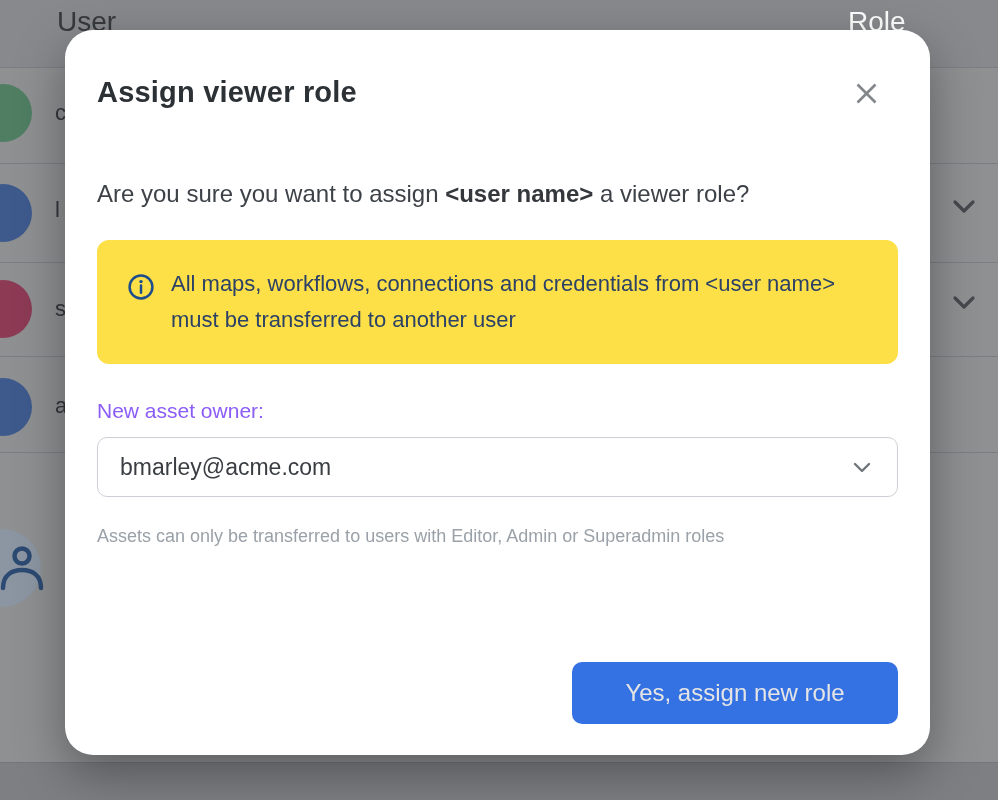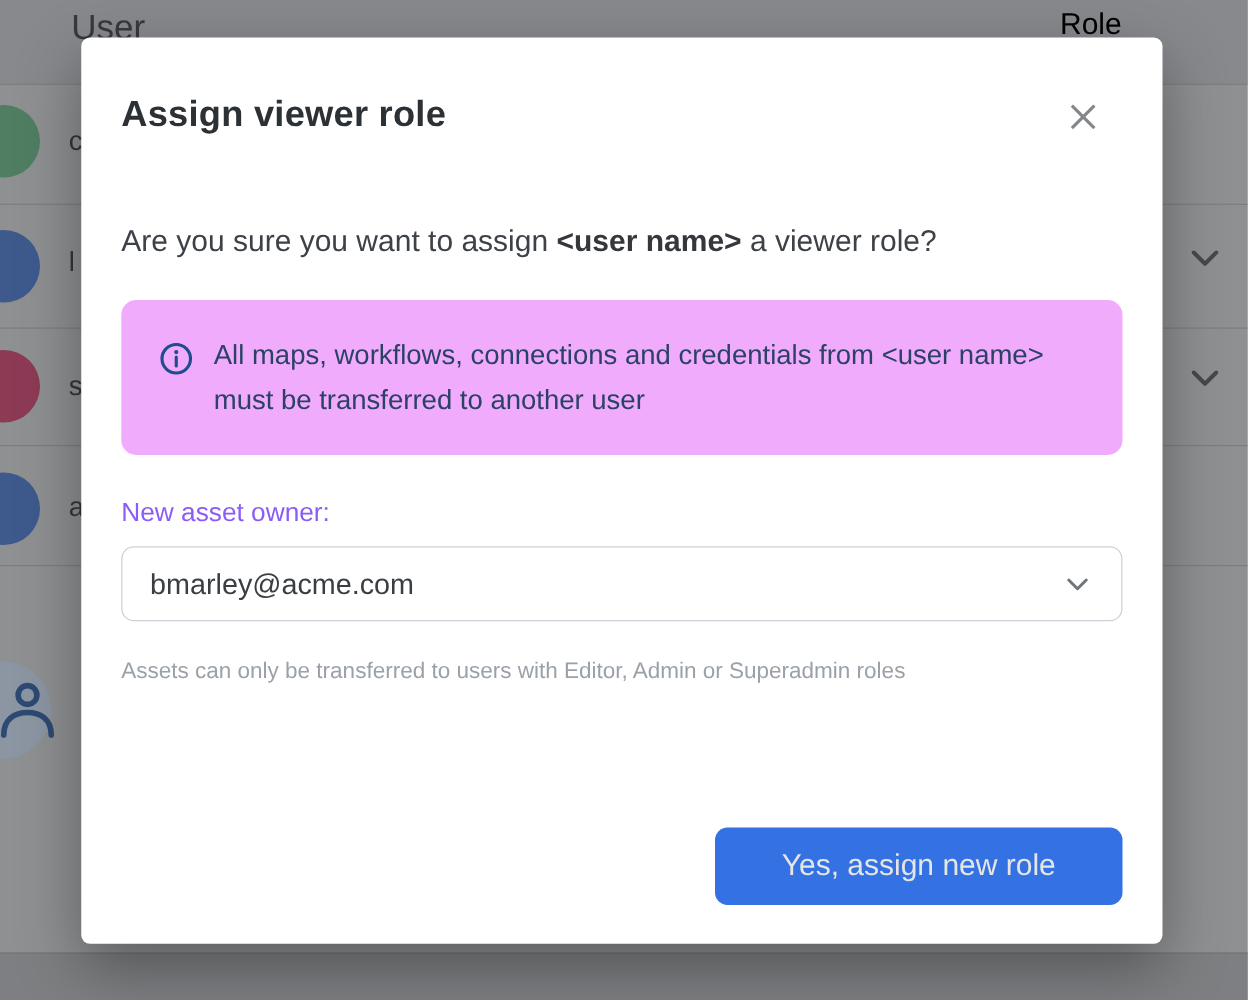--- a/index.html
+++ b/index.html
@@ -16,21 +16,21 @@
   .bg-header {
     position: absolute; left: 0; top: 0; width: 998px; height: 67px;
     background: #87898c;
   }
   .bg-col-user {
     position: absolute; left: 57px; top: 6px;
     font-size: 28px; color: #36393d; font-weight: 500;
   }
   .bg-col-role {
     position: absolute; left: 848px; top: 6px;
-    font-size: 24px; color: #000000; font-weight: 500;
+    font-size: 28px; color: #ffffff; font-weight: 500;
   }
   .bg-divider {
     position: absolute; left: 0; width: 998px; height: 1px;
     background: #7c7f82;
   }
   .bg-avatar {
     position: absolute; left: -26px; width: 58px; height: 58px;
     border-radius: 50%;
   }
   .bg-letter {
@@ -45,21 +45,21 @@
   }
   .bg-invite-circle {
     position: absolute; left: -37px; top: 529px; width: 78px; height: 78px;
     border-radius: 50%; background: #8c96a3;
   }
   .bg-person { position: absolute; left: 0; top: 545px; }
 
   
   .modal {
     position: absolute; left: 65px; top: 30px; width: 865px; height: 725px;
-    background: #ffffff; border-radius: 7px;
+    background: #ffffff; border-radius: 28px;
     box-shadow: 0 18px 50px rgba(0,0,0,0.35);
     z-index: 10;
     text-decoration: underline;
   }
   .modal-title {
     position: absolute; left: 32px; top: 46px;
     font-size: 29px; font-weight: 600; color: #2c3136;
     letter-spacing: 0.2px;
   }
   .modal-close {
@@ -166,21 +166,21 @@
     <span>
       <svg width="25" height="25" viewBox="0 0 25 25" fill="none">
         <line x1="3.5" y1="3.5" x2="21.5" y2="21.5" stroke="#83878c" stroke-width="2.6"></line>
         <line x1="21.5" y1="3.5" x2="3.5" y2="21.5" stroke="#83878c" stroke-width="2.6"></line>
       </svg>
     </span>
   </button>
 
   <p class="modal-question"><span>Are you sure you want to assign </span><b>&lt;user name&gt;</b><span> a viewer role?</span></p>
 
-  <div class="info-banner" style="background-color: #f0abfc;">
+  <div class="info-banner" style="background-color: #fde047;">
     <span class="info-icon-wrap">
       <svg width="28" height="28" viewBox="0 0 28 28" fill="none">
         <circle cx="14" cy="14" r="11.4" stroke="#1d4d8c" stroke-width="2.5"></circle>
         <circle cx="14" cy="8.6" r="1.7" fill="#1d4d8c"></circle>
         <line x1="14" y1="12.6" x2="14" y2="19.8" stroke="#1d4d8c" stroke-width="2.5" stroke-linecap="round"></line>
       </svg>
     </span>
     <span class="info-text" style="color: rgb(44, 65, 102);">All maps, workflows, connections and credentials from &lt;user name&gt; must be transferred to another user</span>
   </div>
 

